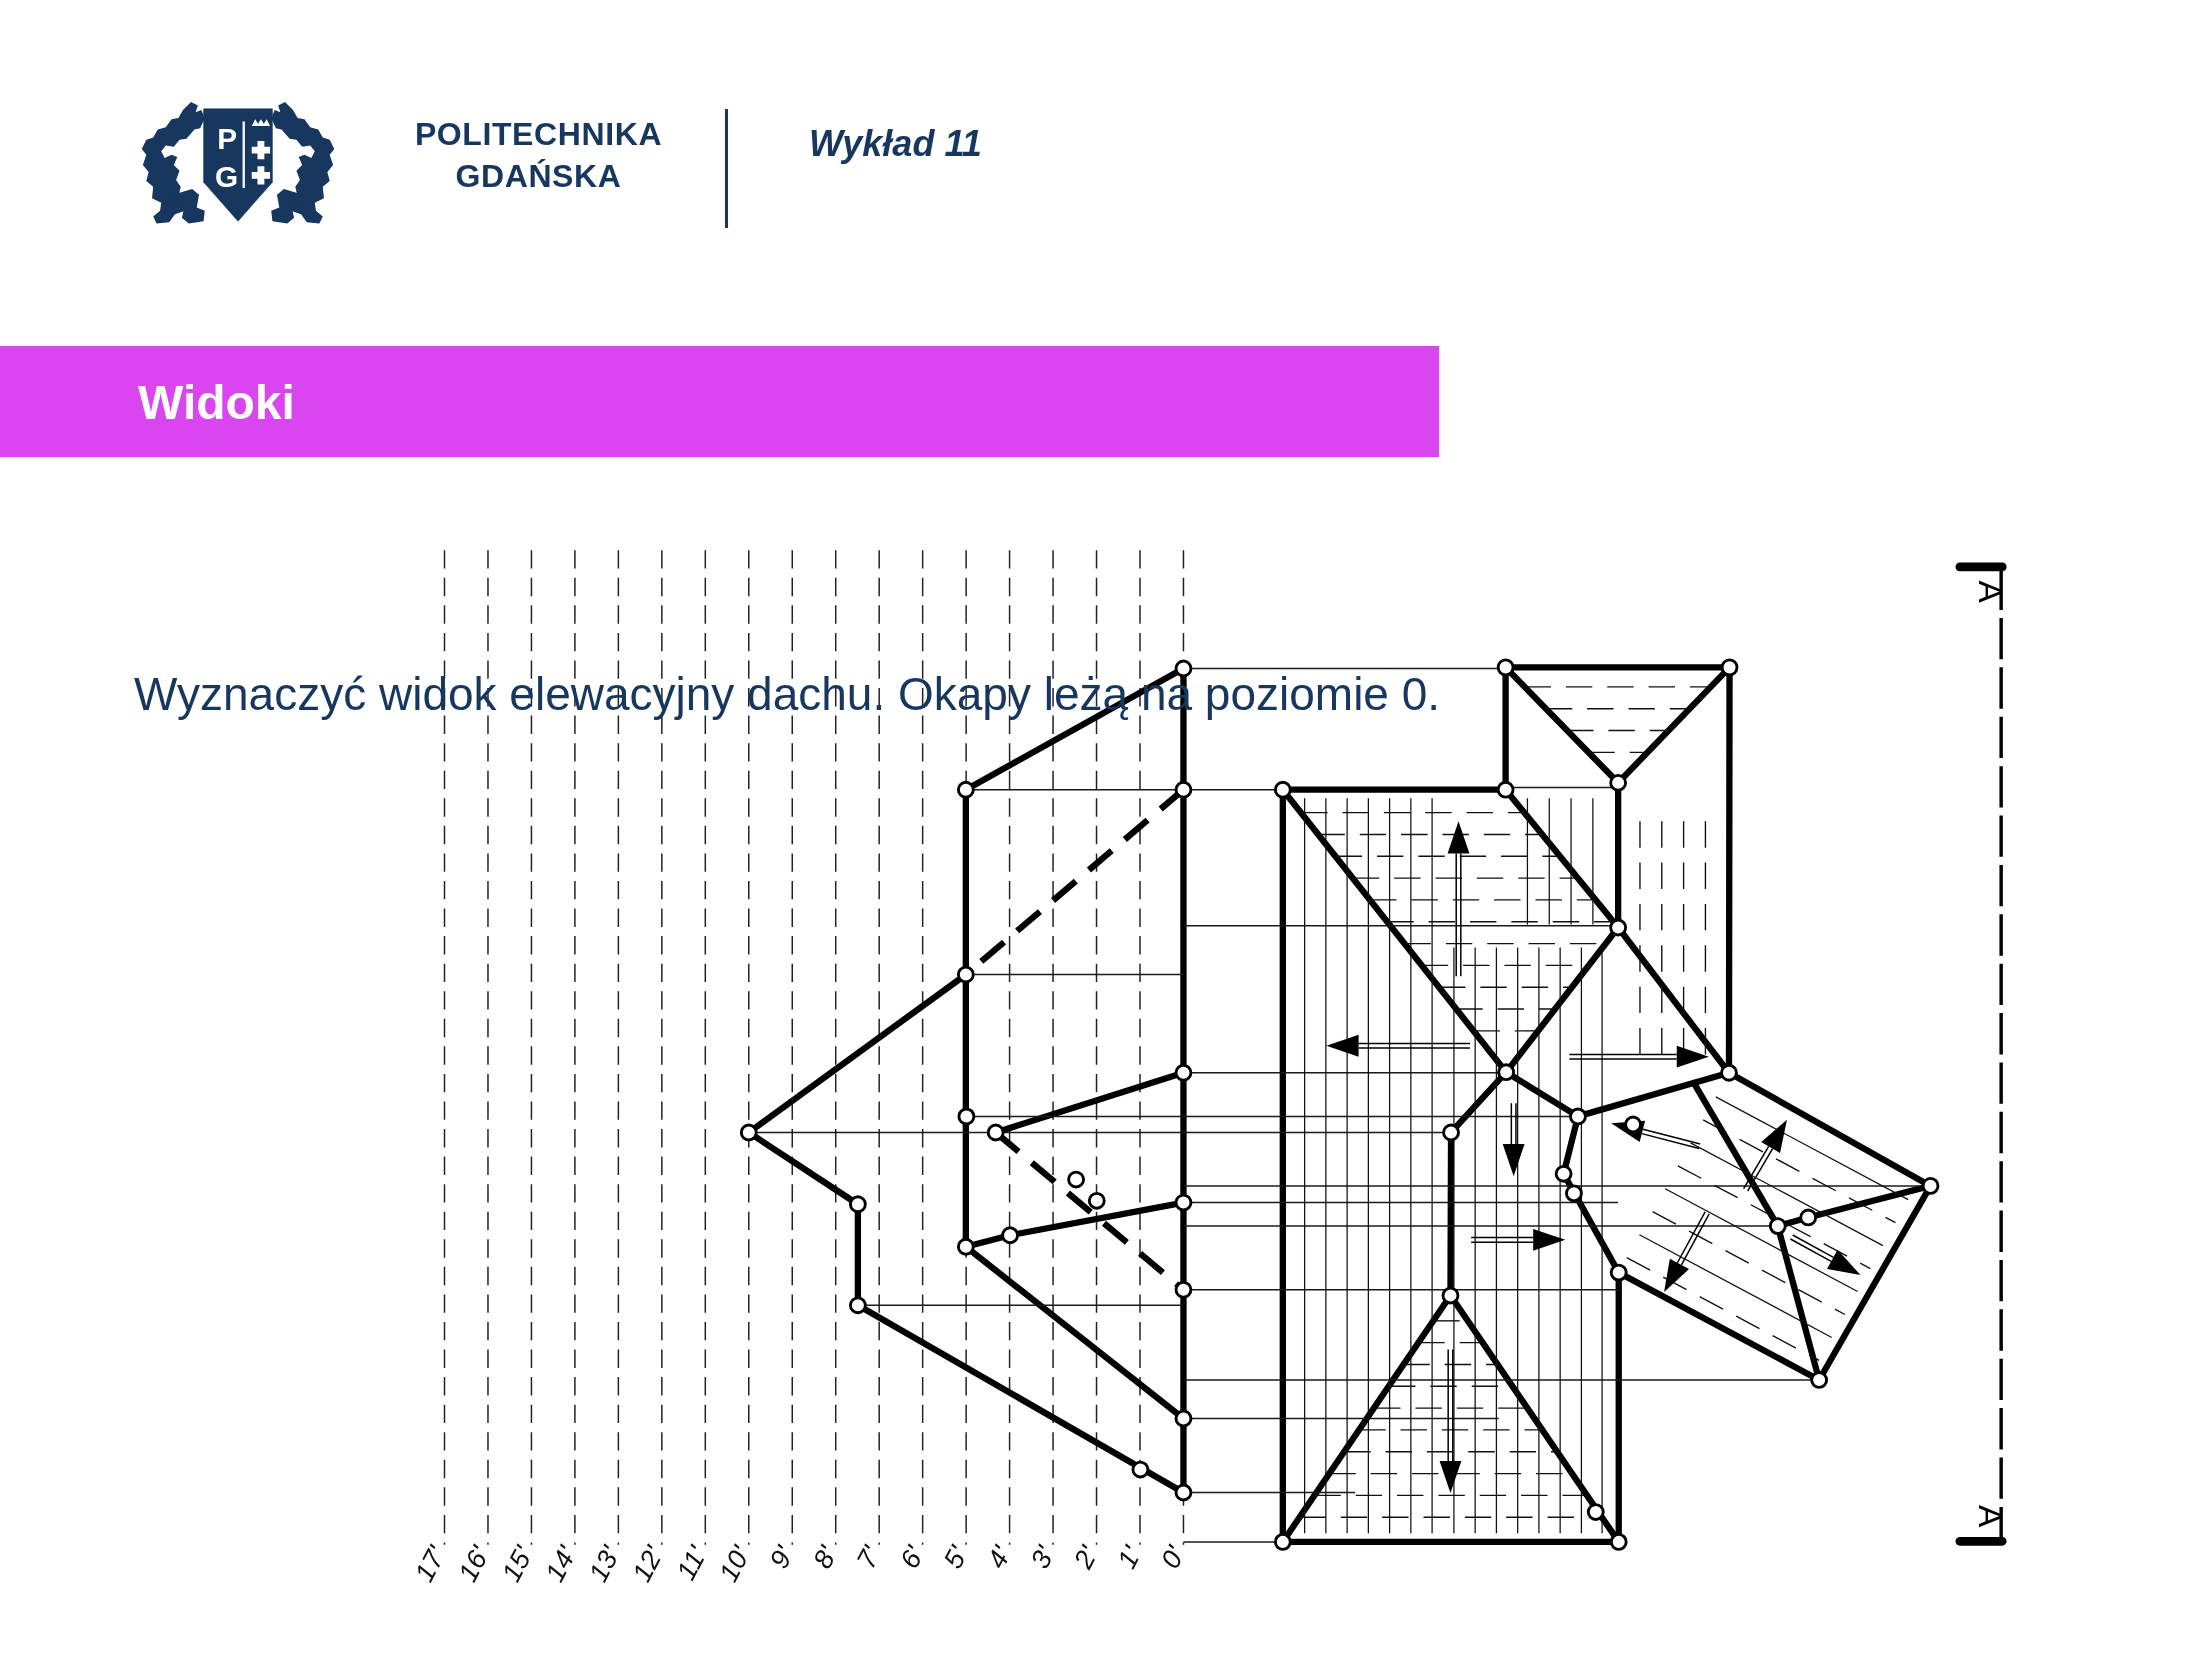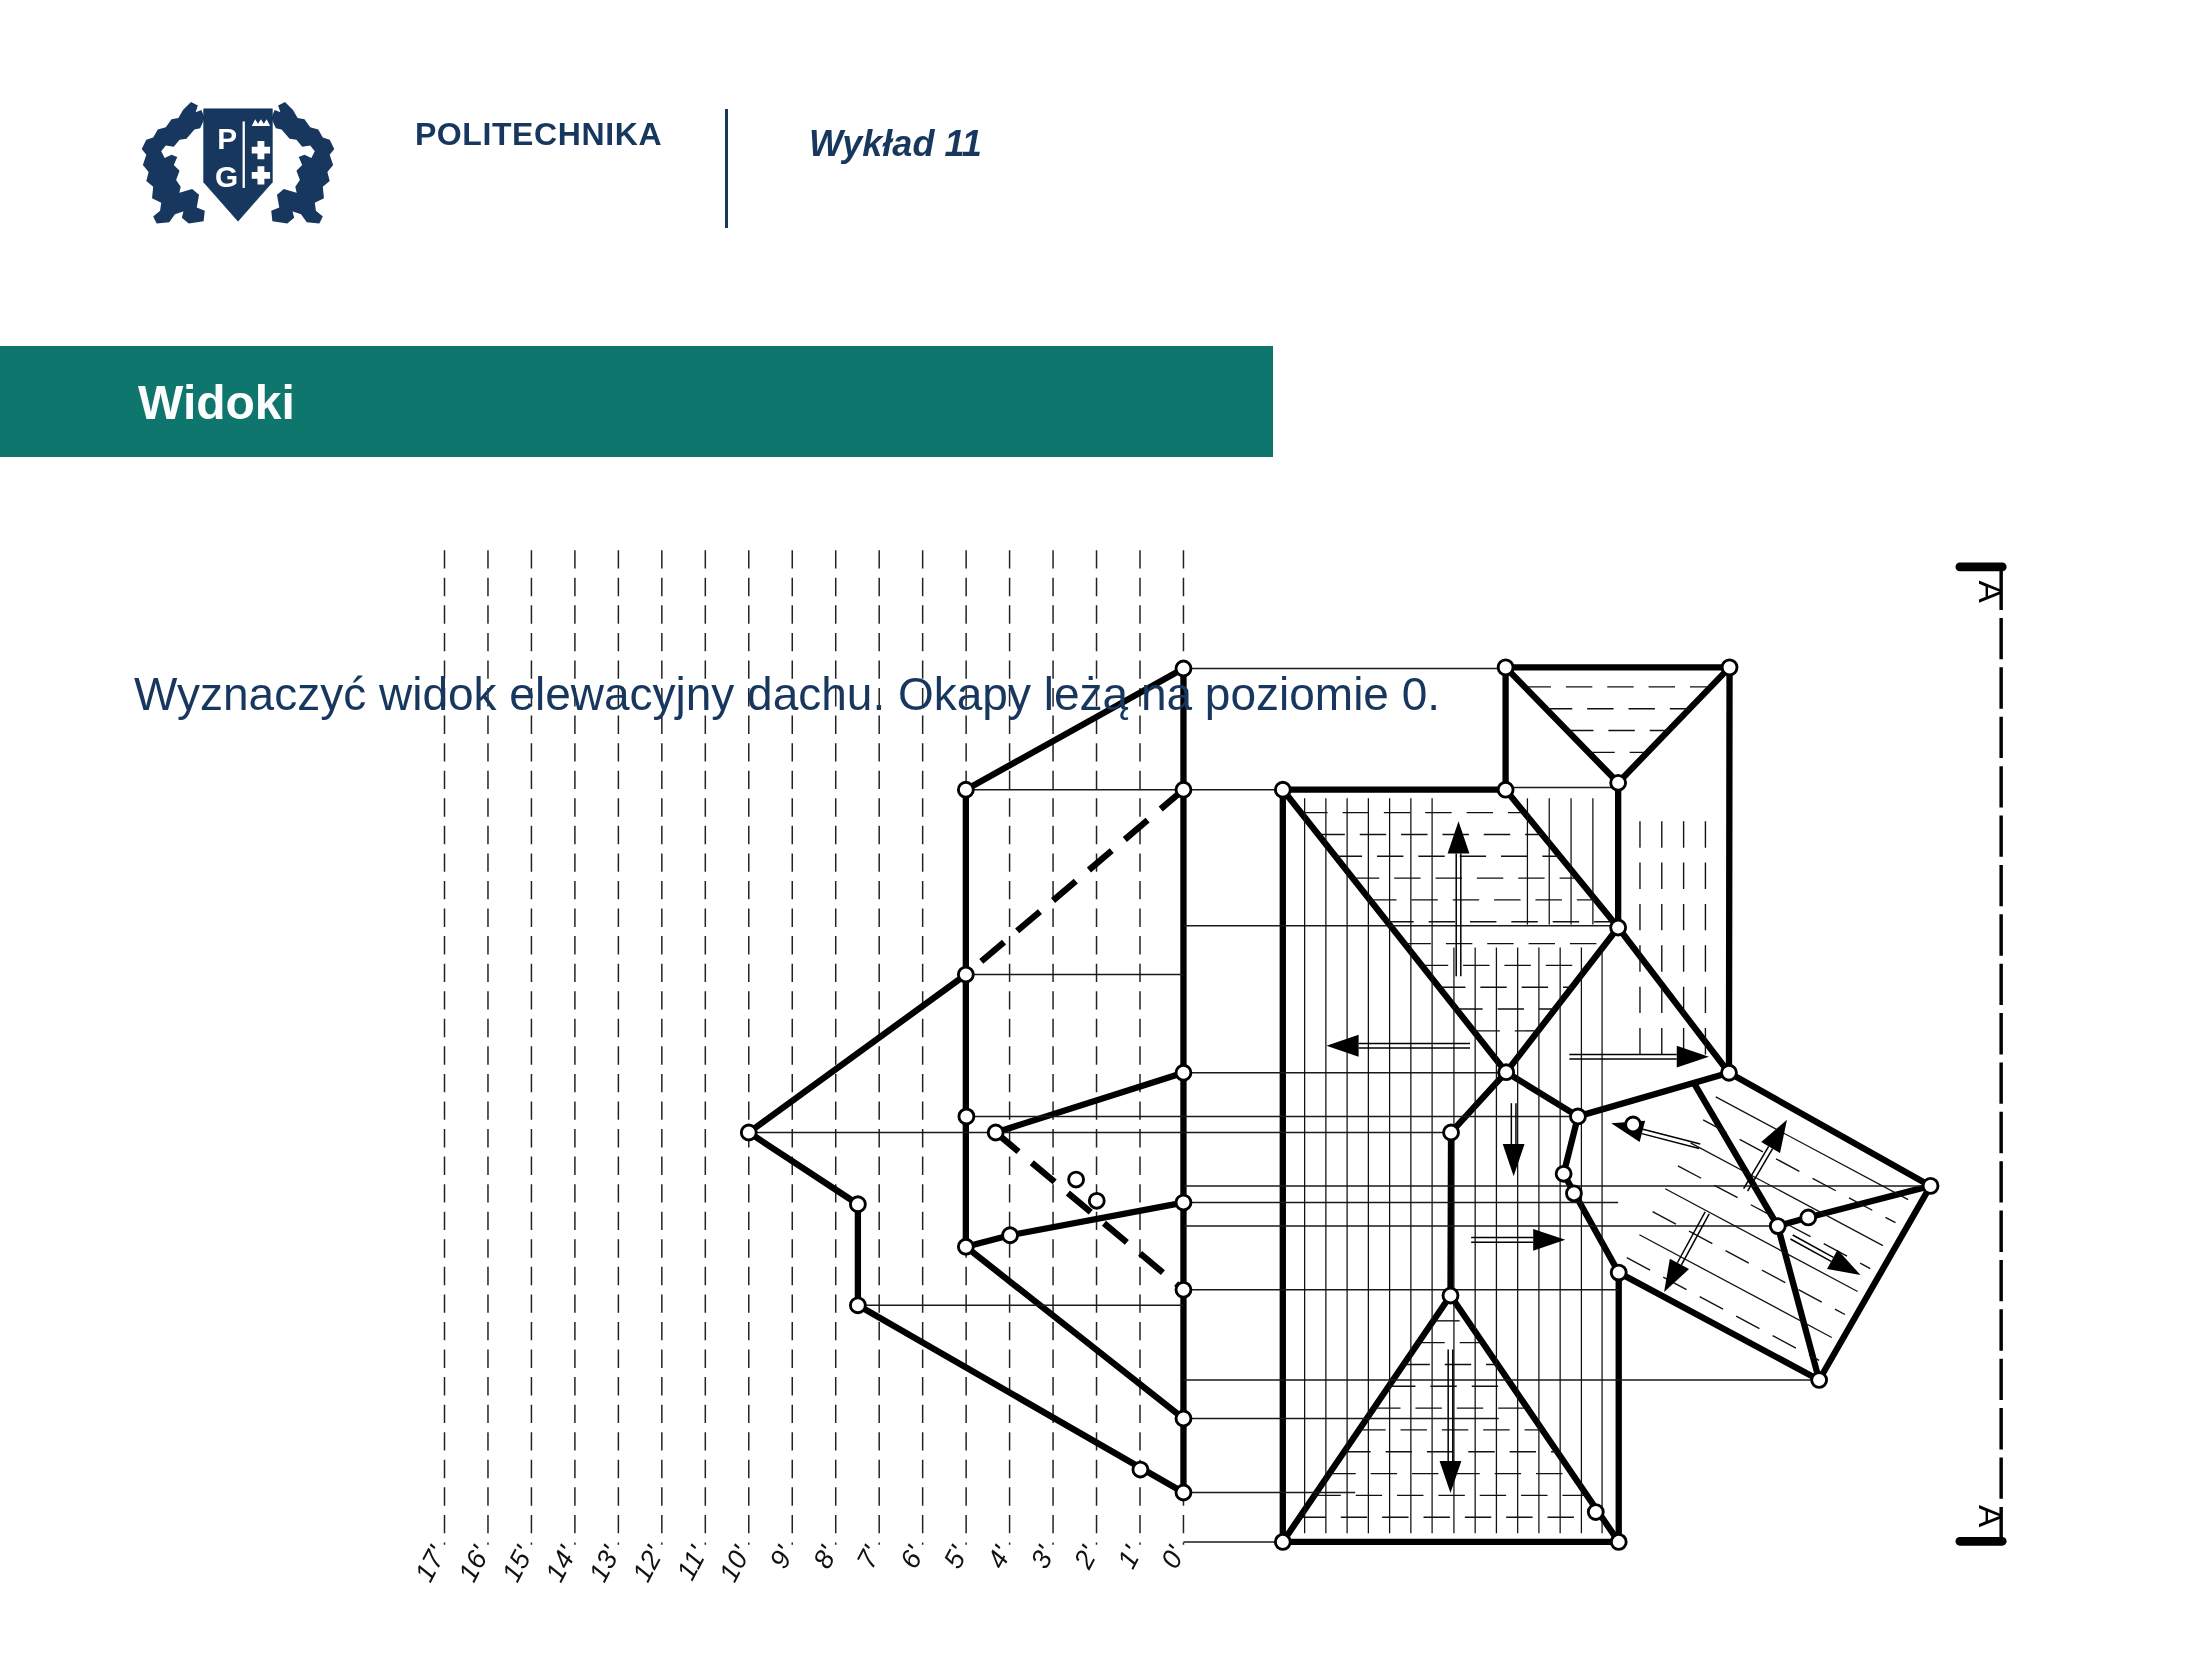--- a/index.html
+++ b/index.html
@@ -6,21 +6,21 @@
   body{width:2205px;height:1654px;position:relative;overflow:hidden;
        font-family:"Liberation Sans", sans-serif;}
   .abs{position:absolute;}
   
   #logo{left:136px;top:96px;width:204px;height:138px;}
   #brand{left:349px;top:113px;width:379px;text-align:center;color:#17375e;
          font-weight:bold;line-height:42px;font-size:32px;letter-spacing:0.6px;}
   #divider{left:725px;top:109px;width:2.9px;height:119px;background:#17375e;}
   #titles{left:809px;top:115px;color:#17375e;font-weight:bold;font-size:36px;line-height:57px;font-style:italic;}
   
-  #banner{left:0;top:346px;width:1273px;height:111px;background:#0f766e;}
+  #banner{left:0;top:346px;width:1439px;height:111px;background:#d946ef;}
   #banner span{position:absolute;left:138px;top:29px;color:#fdfdfd;
                font-size:48px;font-weight:bold;}
   
   #task{left:134px;top:552px;color:#17375e;font-size:46px;line-height:57px;white-space:pre;}
   
   #draw{left:0;top:0;width:2205px;height:1654px;}
   .thick{stroke:#000;stroke-width:11;fill:none;stroke-linecap:round;}
   .dashT{stroke:#000;stroke-width:11;fill:none;stroke-linecap:butt;stroke-dasharray:52 30;}
   .thin{stroke:#1a1a1a;stroke-width:2.6;fill:none;}
   .grid{stroke:#222;stroke-width:2.6;fill:none;stroke-dasharray:32 16;}
@@ -287,20 +287,21 @@
   </g>
 
   <g fill="#17375e" transform="translate(356,0) scale(-1,1)">
     <path d="M96,10 l12,6 -4,12 10,-4 6,14 -8,18 -10,2 -14,16 -12,2 -10,12 -14,-2 -8,10 6,12 12,-6 10,4 -6,14 10,10 -6,16 8,12 -4,18 14,8 -2,16 -18,6 -10,14 -22,2 -6,-12 12,-10 2,-14 -16,-8 2,-20 -12,-10 4,-16 -10,-12 6,-18 -8,-10 8,-16 12,-4 8,-14 14,-4 10,-14 12,-2 8,-14 z"></path>
     <path d="M70,170 l28,-8 12,10 -4,22 14,6 -2,18 -26,4 -12,-10 4,-16 -16,-6 z"></path>
   </g>
 </svg>
 
 <div id="brand" class="abs">
   <div>POLITECHNIKA</div>
+  <div>GDAŃSKA</div>
 </div>
 
 <div id="divider" class="abs"></div>
 
 <div id="titles" class="abs">
   <div>Wykład 11</div>
 </div>
 
 <div id="banner" class="abs">
   <span>Widoki</span>

